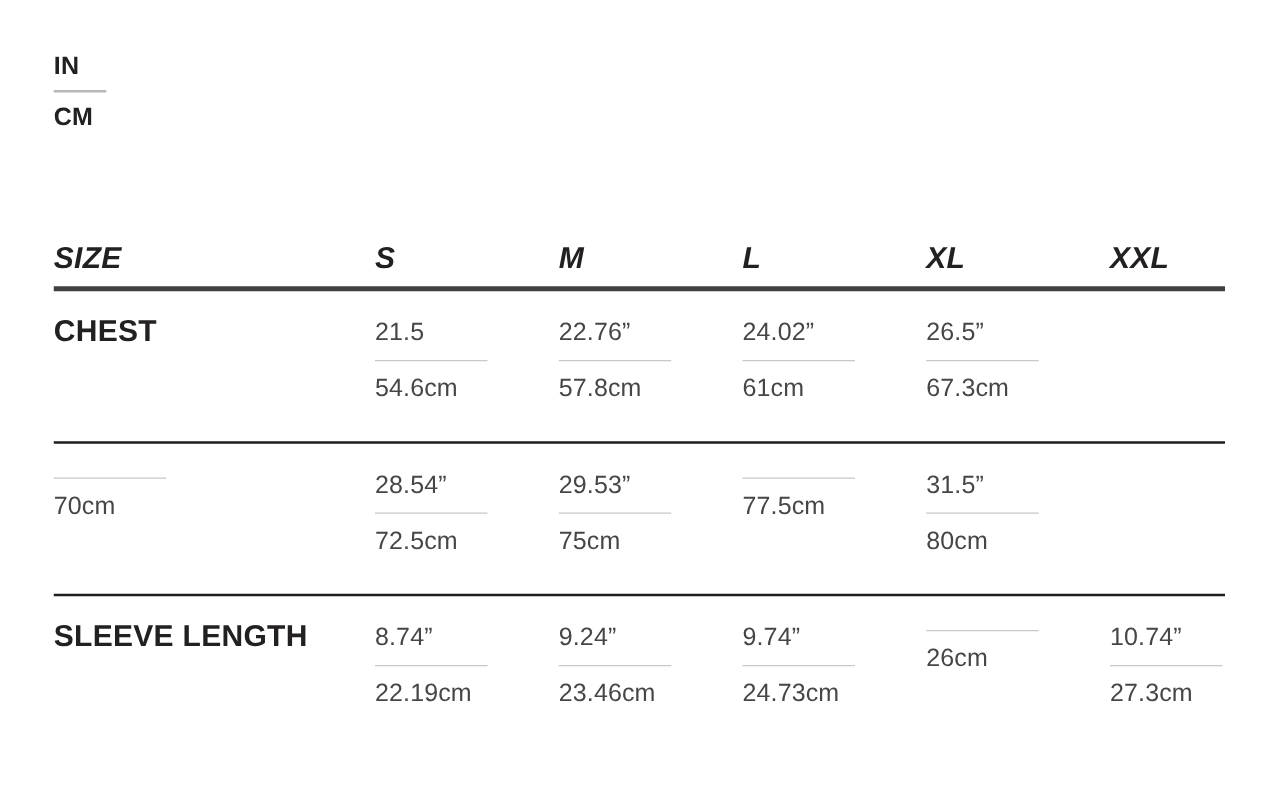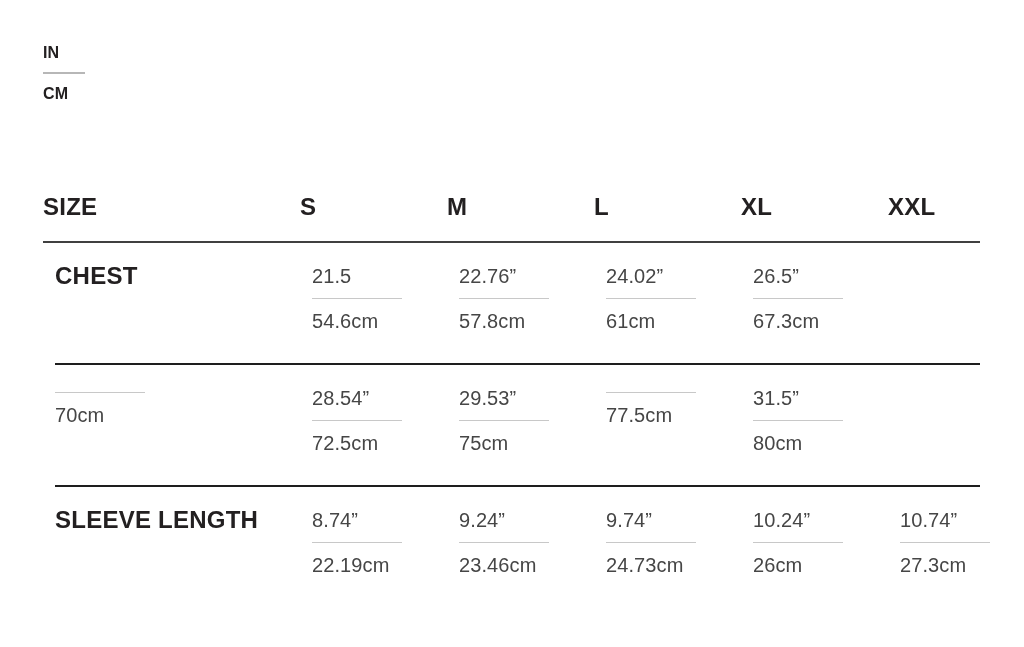--- a/index.html
+++ b/index.html
@@ -7,45 +7,45 @@
     width: 1024px; height: 647px;
     background: #ffffff;
     font-family: "Liberation Sans", "DejaVu Sans", sans-serif;
     overflow: hidden;
   }
   .page { padding: 40px 0 0 43px; width: 1024px; }
 
   
   .unit-toggle { width: 42px; }
   .unit {
-    font-size: 16px; font-weight: 700; color: #232021;
+    font-size: 20px; font-weight: 700; color: #232021;
     line-height: 26px; letter-spacing: 0.01em; cursor: pointer;
   }
   .unit-divider {
     width: 42px; border-bottom: 2px solid #b7b7b7; margin: 6px 0 7px 0;
   }
 
   
   .table { margin-top: 86px; width: 937px; }
   .grid-row {
     display: grid;
     grid-template-columns: 257px 147px 147px 147px 147px minmax(0,1fr);
   }
   .header-row {
-    border-bottom: 2px solid #404040;
-    padding-bottom: 20px;
+    border-bottom: 4px solid #404040;
+    padding-bottom: 8px;
+    font-style: italic;
   }
   .hcell {
     font-size: 24px; font-weight: 700; color: #232021;
     line-height: 28px; letter-spacing: 0.01em;
   }
   .data-row {
     padding: 19px 0 28px 0;
     border-bottom: 2px solid #1e1e1e;
-    margin-left: 12px;
   }
   .data-row.last { border-bottom: none; }
   .row-label {
     font-size: 24px; font-weight: 700; color: #232021;
     line-height: 28px; letter-spacing: 0.01em;
   }
   .in-value, .cm-value {
     font-size: 20px; font-weight: 400; color: #464646;
     line-height: 28px; letter-spacing: 0.005em;
   }
@@ -137,21 +137,20 @@
         <div class="in-value">9.24”</div>
         <div class="value-underline"></div>
         <div class="cm-value">23.46cm</div>
       </div>
       <div class="cell">
         <div class="in-value">9.74”</div>
         <div class="value-underline"></div>
         <div class="cm-value">24.73cm</div>
       </div>
       <div class="cell">
-        <div class="in-value">10.24”</div>
         <div class="value-underline"></div>
         <div class="cm-value">26cm</div>
       </div>
       <div class="cell">
         <div class="in-value">10.74”</div>
         <div class="value-underline"></div>
         <div class="cm-value">27.3cm</div>
       </div>
     </div>
 

